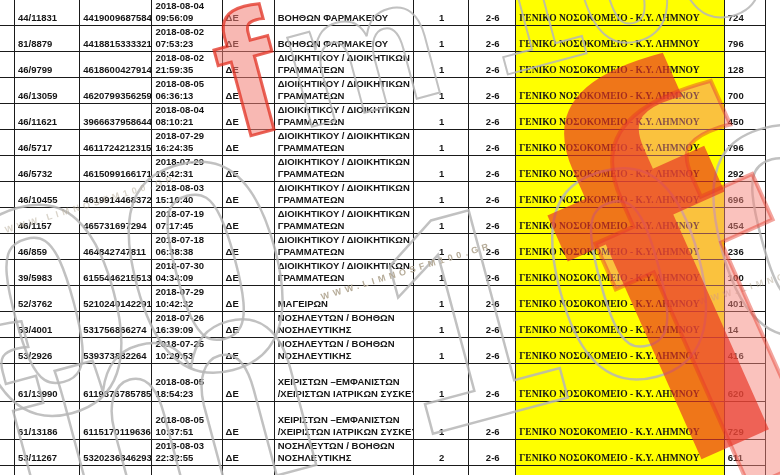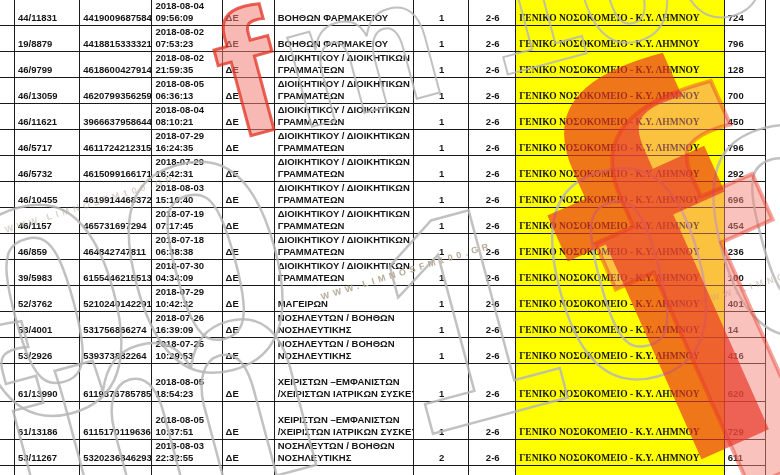--- a/index.html
+++ b/index.html
@@ -116,21 +116,21 @@
             <td class="spec">
               <div>ΒΟΗΘΩΝ ΦΑΡΜΑΚΕΙΟΥ</div>
             </td>
             <td class="qty">1</td>
             <td class="range">2-6</td>
             <td class="hl">ΓΕΝΙΚΟ ΝΟΣΟΚΟΜΕΙΟ - Κ.Υ. ΛΗΜΝΟΥ</td>
             <td class="score">724</td>
           </tr>
           <tr class="normal">
             <td></td>
-            <td>19/8879</td>
+            <td>81/8879</td>
             <td>4418815333321</td>
             <td class="dt">
               <div>2018-08-02</div>
               <div>07:53:23</div>
             </td>
             <td>ΔΕ</td>
             <td class="spec">
               <div>ΒΟΗΘΩΝ ΦΑΡΜΑΚΕΙΟΥ</div>
             </td>
             <td class="qty">1</td>

